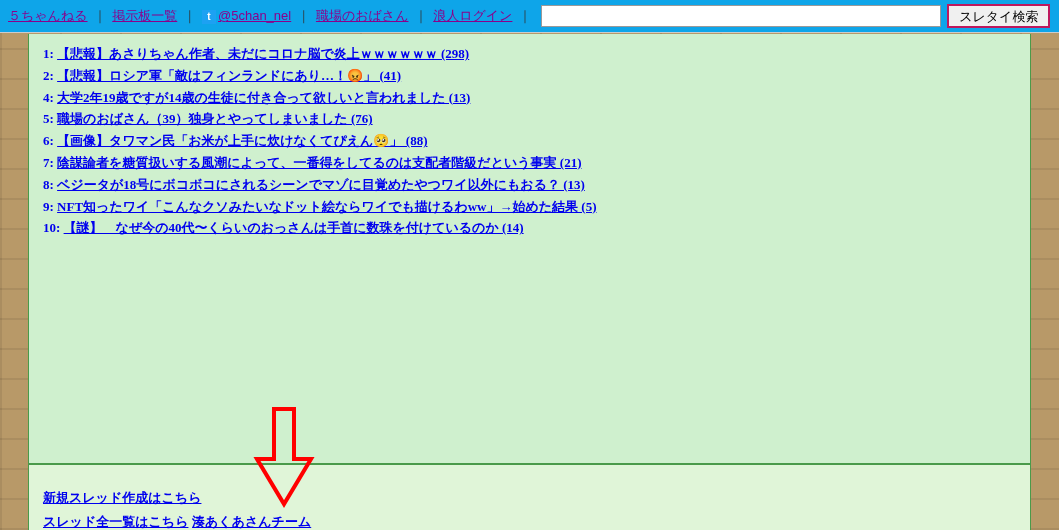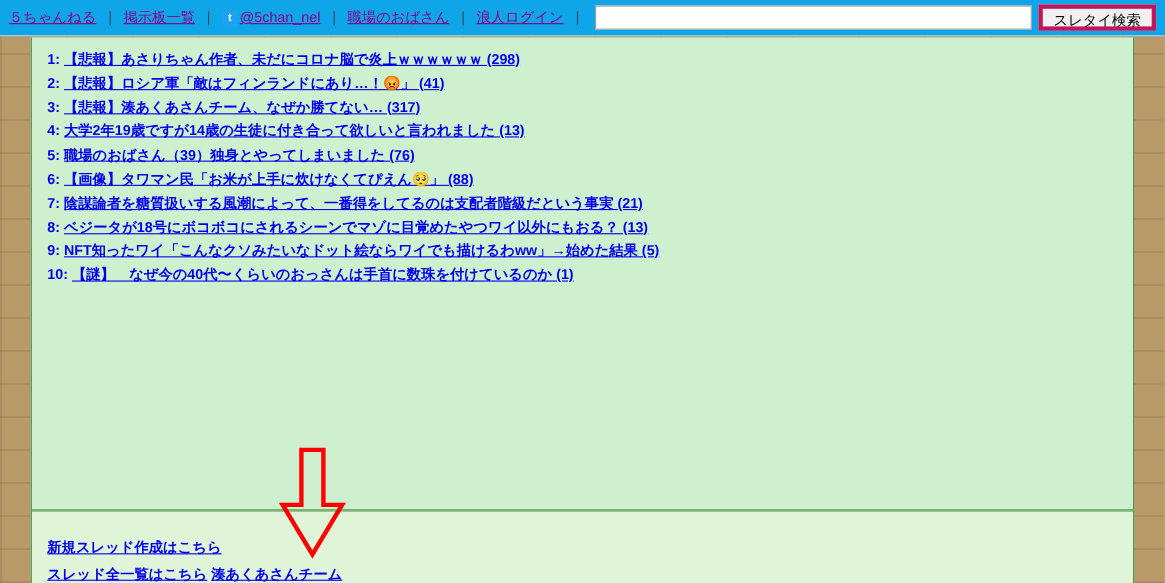--- a/index.html
+++ b/index.html
@@ -63,35 +63,36 @@
       max-width: 400px;
       height: 22px;
       margin-left: 4px;
       padding: 2px 4px;
       border: 1px solid #999;
     }
     .search-button {
       height: 24px;
       padding: 2px 10px;
       background: #f0f0f0;
-      border: 4px solid #be185d;
+      border: 2px solid #be185d;
       cursor: pointer;
       font-size: 13px;
     }
     .content-wrapper {
       padding: 0 28px;
       margin-top: 1px;
     }
     .thread-box {
       background: #cff0ce;
       border: 1px solid #4a9a4a;
       border-top: none;
       padding: 10px 14px;
       min-height: 430px;
       position: relative;
+      font-family: Liberation Serif, serif;
     }
     .thread-list {
       line-height: 1.6;
     }
     .thread-item {
       margin-bottom: 1px;
     }
     .thread-num {
       color: #0000ee;
       font-weight: bold;
@@ -146,24 +147,20 @@
     <div class="thread-list">
       <div class="thread-item">
         <span class="thread-num">1:</span>
         <a href="#" class="thread-link">【悲報】あさりちゃん作者、未だにコロナ脳で炎上ｗｗｗｗｗｗ (298)</a>
       </div>
       <div class="thread-item">
         <span class="thread-num">2:</span>
         <a href="#" class="thread-link">【悲報】ロシア軍「敵はフィンランドにあり…！😡」 (41)</a>
       </div>
       <div class="thread-item">
-        <span class="thread-num">3:</span>
-        <a href="#" class="thread-link">【悲報】湊あくあさんチーム、なぜか勝てない… (317)</a>
-      </div>
-      <div class="thread-item">
         <span class="thread-num">4:</span>
         <a href="#" class="thread-link">大学2年19歳ですが14歳の生徒に付き合って欲しいと言われました (13)</a>
       </div>
       <div class="thread-item">
         <span class="thread-num">5:</span>
         <a href="#" class="thread-link">職場のおばさん（39）独身とやってしまいました (76)</a>
       </div>
       <div class="thread-item">
         <span class="thread-num">6:</span>
         <a href="#" class="thread-link">【画像】タワマン民「お米が上手に炊けなくてぴえん🥺」 (88)</a>
@@ -175,21 +172,21 @@
       <div class="thread-item">
         <span class="thread-num">8:</span>
         <a href="#" class="thread-link">ベジータが18号にボコボコにされるシーンでマゾに目覚めたやつワイ以外にもおる？ (13)</a>
       </div>
       <div class="thread-item">
         <span class="thread-num">9:</span>
         <a href="#" class="thread-link">NFT知ったワイ「こんなクソみたいなドット絵ならワイでも描けるわww」→始めた結果 (5)</a>
       </div>
       <div class="thread-item">
         <span class="thread-num">10:</span>
-        <a href="#" class="thread-link">【謎】　なぜ今の40代〜くらいのおっさんは手首に数珠を付けているのか (1)</a>
+        <a href="#" class="thread-link">【謎】　なぜ今の40代〜くらいのおっさんは手首に数珠を付けているのか (14)</a>
       </div>
     </div>
     <svg class="arrow-annotation" width="70" height="110">
       <path d="M 25 5 L 45 5 L 45 55 L 62 55 L 35 100 L 8 55 L 25 55 Z" fill="none" stroke="#ff0000" stroke-width="4"></path>
     </svg>
   </div>
   <div class="bottom-links">
     <div class="bottom-row1">
       <a href="#">新規スレッド作成はこちら</a>
     </div>

